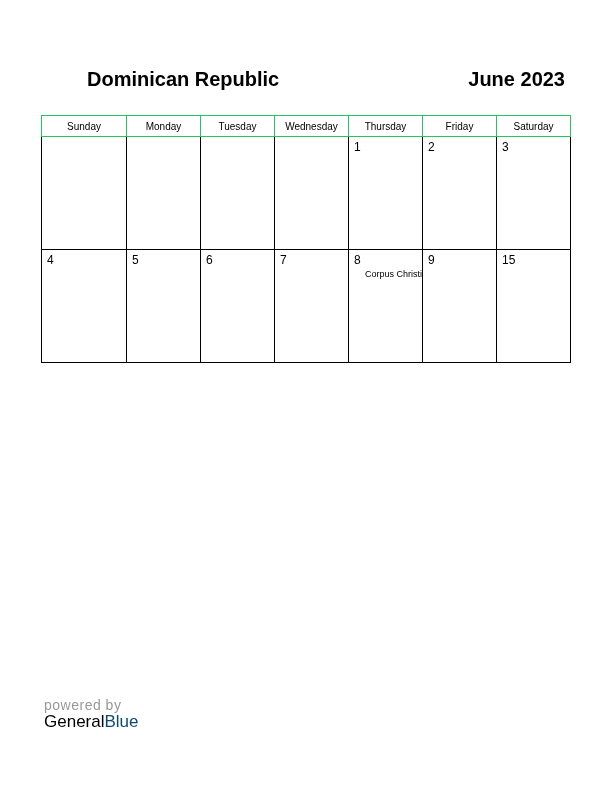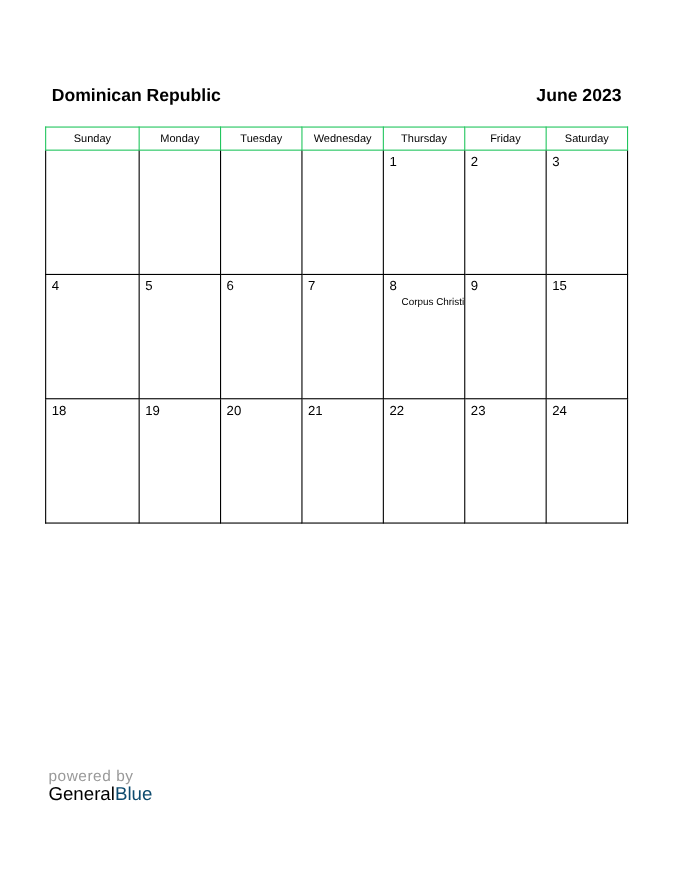--- a/index.html
+++ b/index.html
@@ -1,17 +1,17 @@
 <!DOCTYPE html>
 <html><head>
 <meta charset="utf-8">
 <style>
   html,body{margin:0;padding:0;background:#fff;}
   body{width:612px;height:792px;position:relative;font-family:"Liberation Sans",sans-serif;color:#000;overflow:hidden;}
-  .title{position:absolute;top:79px;font-size:16px;font-weight:bold;}
+  .title{position:absolute;top:68px;font-size:20px;font-weight:bold;margin-left:40px;}
   .t-left{left:47px;}
   .t-right{right:47px;}
   table{position:absolute;left:41px;top:115px;border-collapse:collapse;table-layout:fixed;}
   th{height:20px;border:1px solid #22c55e;font-weight:normal;font-size:10px;text-align:center;padding:0;}
   td{height:109px;border:1px solid #000;vertical-align:top;padding:3px 0 0 5px;font-size:12px;}
   .hol{display:block;font-size:9px;margin-top:2px;text-align:right;}
   .footer{position:absolute;left:44px;top:697px;}
   .pb{font-size:14px;color:#999;letter-spacing:0.5px;}
   .brand{font-size:17px;margin-top:-1px;}
   .brand .b{color:#0c4a6e;}
@@ -55,28 +55,19 @@
       </tr>
       <tr>
         <td><span>4</span></td>
         <td><span>5</span></td>
         <td><span>6</span></td>
         <td><span>7</span></td>
         <td><span>8</span><span class="hol">Corpus Christi</span></td>
         <td><span>9</span></td>
         <td><span>15</span></td>
       </tr>
-      <tr>
-        <td><span>18</span></td>
-        <td><span>19</span></td>
-        <td><span>20</span></td>
-        <td><span>21</span></td>
-        <td><span>22</span></td>
-        <td><span>23</span></td>
-        <td><span>24</span></td>
-      </tr>
     </tbody>
 </table>
 
 <div class="footer">
   <div class="pb">powered by</div>
   <div class="brand"><span>General</span><span class="b">Blue</span></div>
 </div>
 
 </body></html>

